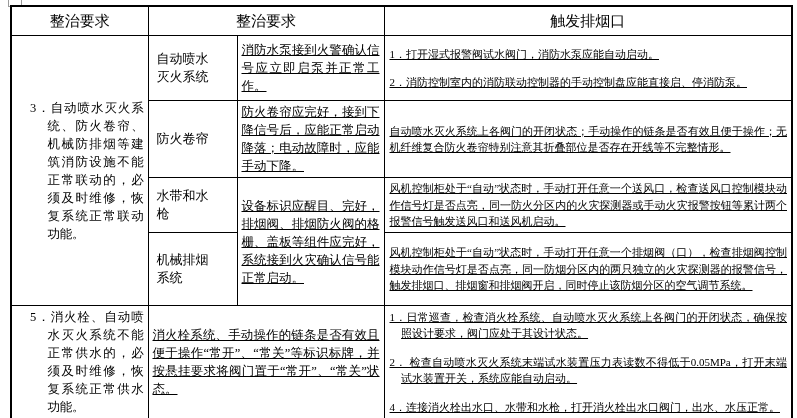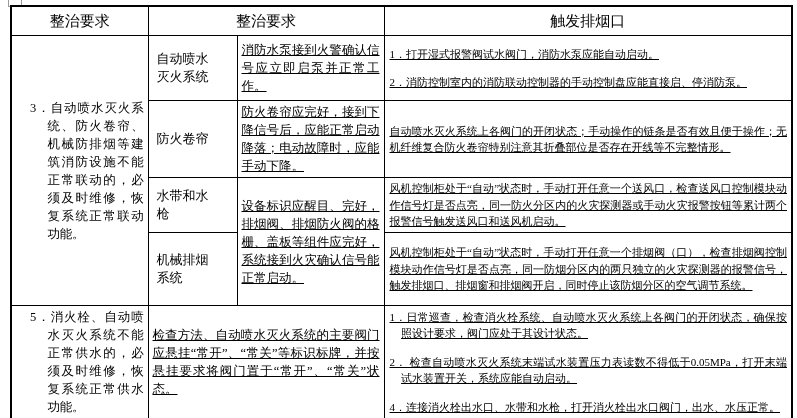--- a/index.html
+++ b/index.html
@@ -139,21 +139,21 @@
         <td class="cell-mth">风机控制柜处于“自动”状态时，手动打开任意一个送风口，检查送风口控制模块动作信号灯是否点亮，同一防火分区内的火灾探测器或手动火灾报警按钮等累计两个报警信号触发送风口和送风机启动。</td>
       </tr>
       <tr class="r4">
         <td class="cell-sys">机械排烟系统</td>
         <td class="cell-mth">风机控制柜处于“自动”状态时，手动打开任意一个排烟阀（口），检查排烟阀控制模块动作信号灯是否点亮，同一防烟分区内的两只独立的火灾探测器的报警信号，触发排烟口、排烟窗和排烟阀开启，同时停止该防烟分区的空气调节系统。</td>
       </tr>
       <tr class="r5">
         <td class="cell-req">
           <div class="hang-req">5．消火栓、自动喷水灭火系统不能正常供水的，必须及时维修，恢复系统正常供水功能。</div>
         </td>
-        <td class="cell-std" colspan="2">检查方法、自动喷水灭火系统的主要阀门应悬挂“常开”、“常关”等标识标牌，并按悬挂要求将阀门置于“常开”、“常关”状态。</td>
+        <td class="cell-std" colspan="2">消火栓系统、手动操作的链条是否有效且便于操作“常开”、“常关”等标识标牌，并按悬挂要求将阀门置于“常开”、“常关”状态。</td>
         <td class="cell-mth">
           <div class="mth-item hang-item">1．日常巡查，检查消火栓系统、自动喷水灭火系统上各阀门的开闭状态，确保按照设计要求，阀门应处于其设计状态。</div>
           <div class="mth-item hang-item">2． 检查自动喷水灭火系统末端试水装置压力表读数不得低于0.05MPa，打开末端试水装置开关，系统应能自动启动。</div>
           <div class="mth-item hang-item">4．连接消火栓出水口、水带和水枪，打开消火栓出水口阀门，出水、水压正常。</div>
         </td>
       </tr>
     </tbody>
   </table>
 </div>
 

